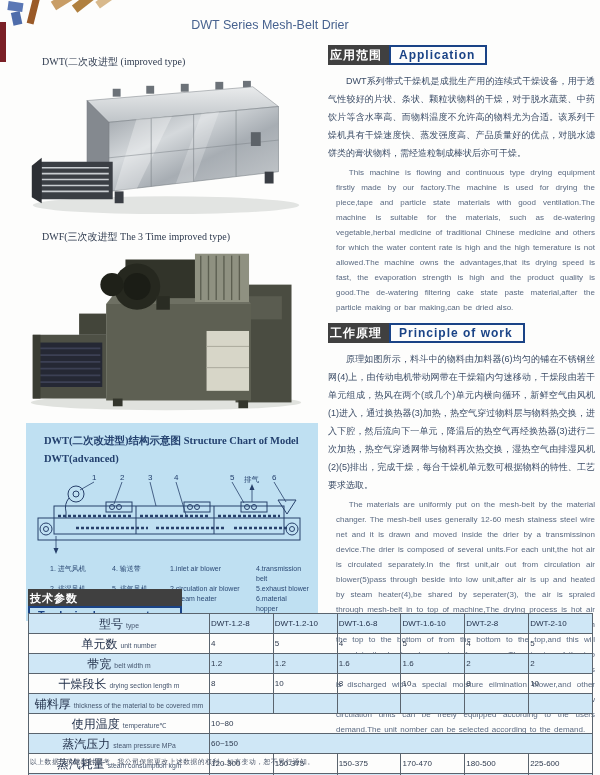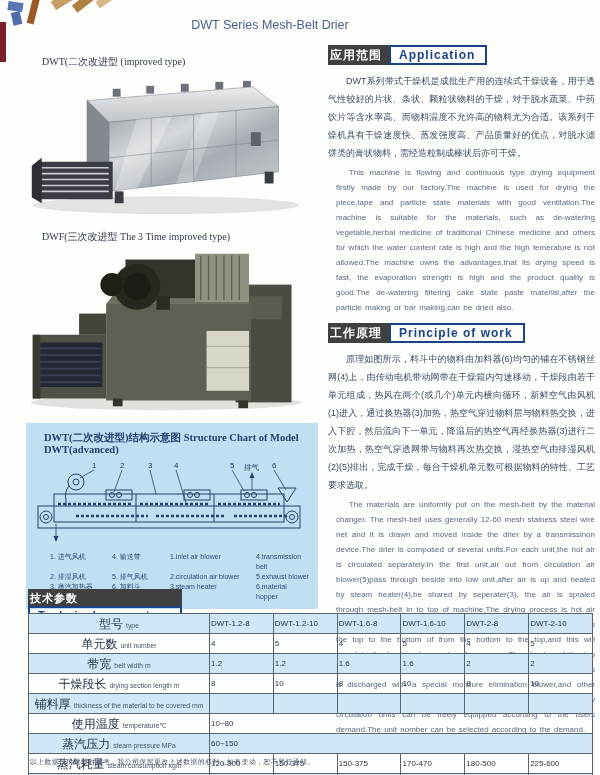--- a/index.html
+++ b/index.html
@@ -19,21 +19,21 @@
   
   .right-col{position:absolute;left:328px;top:45px;width:267px;}
   .para-zh{font-size:9px;line-height:18px;color:#3b4c66;text-align:justify;text-indent:2em;margin:0 0 3px 0;}
   .para-en{font-size:8px;line-height:15px;color:#5a6a82;text-align:justify;text-indent:1.6em;margin:0 0 8px 8px;word-spacing:1px;}
 
   
   .left-col{position:absolute;left:12px;top:55px;width:310px;}
   .photo-caption{font-family:"Liberation Serif",serif;font-size:10px;color:#2e3a4e;margin:0 0 2px 30px;}
   .photo{width:300px;margin:0 0 5px 4px;}
   .bluebox{background:#bfe0f2;width:292px;margin-left:14px;padding:9px 8px 7px 10px;box-sizing:border-box;}
-  .bluebox .dg-title{font-family:"Liberation Serif",serif;font-weight:bold;font-size:10.5px;line-height:12px;color:#23406e;margin:0 4px 4px 8px;}
+  .bluebox .dg-title{font-family:"Liberation Serif",serif;font-weight:bold;font-size:10.5px;line-height:18px;color:#23406e;margin:0 4px 4px 8px;}
   .legend{display:grid;grid-template-columns:62px 58px 86px auto;font-size:7px;line-height:10px;color:#2c4a75;margin:2px 0 0 14px;}
 
   
   .tech-hdr{position:absolute;left:28px;top:589px;flex-direction:column;}
   table.tech{position:absolute;left:28px;top:613px;border-collapse:collapse;table-layout:fixed;width:565px;}
   table.tech th,table.tech td{border:1px solid #5a646e;padding:0 1px;height:10.2px;text-align:left;font-weight:normal;color:#2e3a4e;overflow:hidden;white-space:nowrap;}
   table.tech th.lbl{width:178px;text-align:center;}
   table.tech .zh{font-size:12px;color:#22304a;margin-top:44px;}
   table.tech .en{font-size:6.8px;color:#46566e;margin-left:3px;}
   table.tech td{font-size:8px;}

